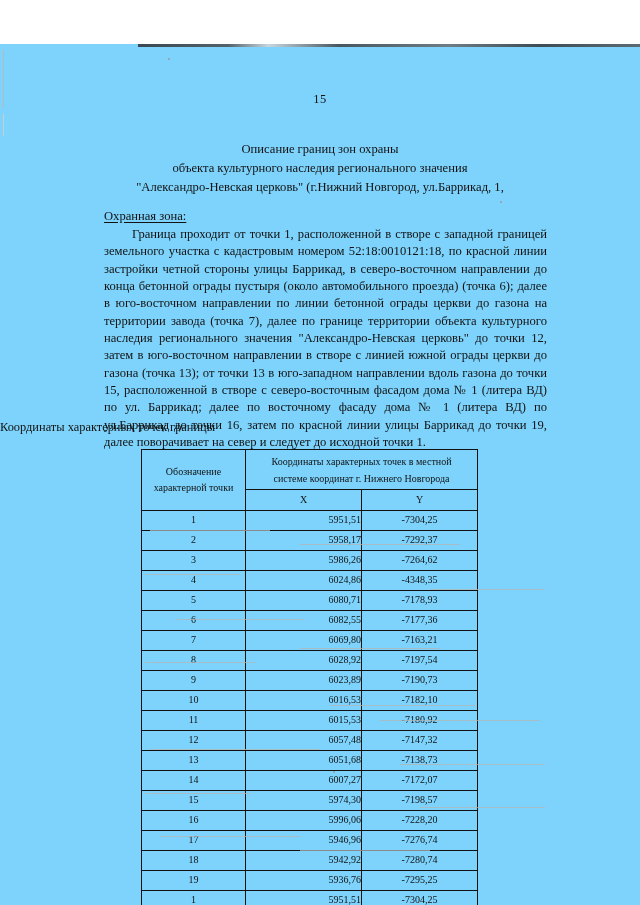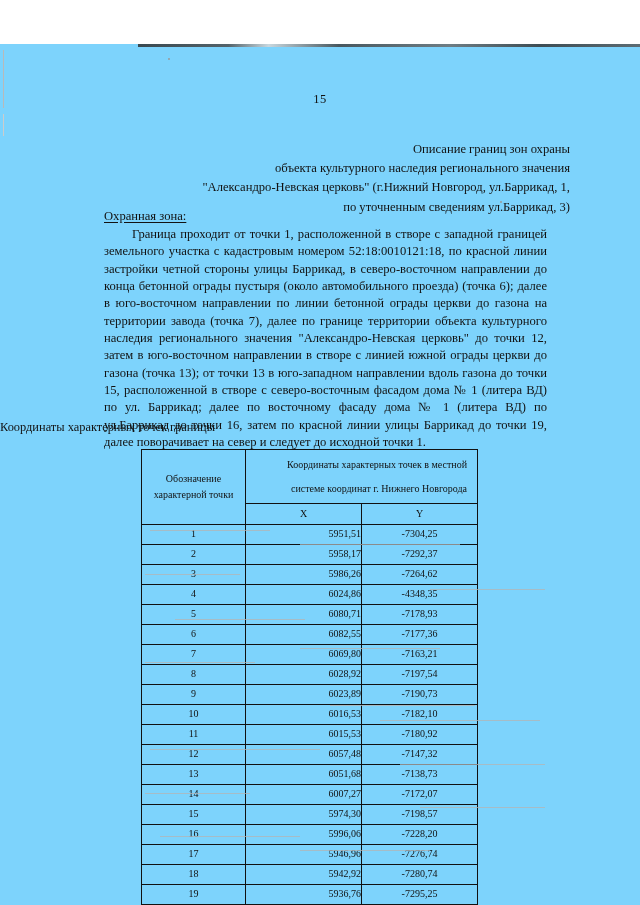--- a/index.html
+++ b/index.html
@@ -62,21 +62,21 @@
     text-align: center;
     font-size: 12.5px;
     letter-spacing: .4px;
   }
 
   .titleblock {
     position: absolute;
     left: 70px;
     top: 96px;
     width: 500px;
-    text-align: right;
+    text-align: center;
     font-size: 12.6px;
     line-height: 19.2px;
   }
   .titleblock div { white-space: nowrap; }
 
   .section-label {
     position: absolute;
     left: 104px;
     top: 165px;
     font-size: 12.6px;
@@ -121,23 +121,22 @@
     line-height: 16.6px;
     height: 19px;
     vertical-align: middle;
   }
   .coord-table th.hdr-point {
     width: 95px;
     line-height: 16.4px;
     padding: 2px 4px;
   }
   .coord-table th.hdr-span {
-    line-height: 24px;
+    line-height: 17px;
     padding: 3px 10px 2px 10px;
-    text-align: right;
   }
   .coord-table th.hdr-x, .coord-table th.hdr-y {
     width: 155px;
     height: 20px;
   }
   .coord-table td.cell-num { width: 95px; }
   .coord-table td.cell-x { width: 155px; text-align: right; }
   .coord-table td.cell-y { width: 155px; }
 
   
@@ -160,21 +159,20 @@
   <div class="speck" style="left:168px;top:14px;width:2px;height:2px;"></div>
   <div class="speck" style="left:500px;top:157px;width:2px;height:2px;"></div>
   <div class="speck" style="left:333px;top:727px;width:2px;height:2px;"></div>
 
   <div class="pageno">15</div>
 
   <div class="titleblock">
     <div>Описание границ зон охраны</div>
     <div>объекта культурного наследия регионального значения</div>
     <div>"Александро-Невская церковь" (г.Нижний Новгород, ул.Баррикад, 1,</div>
-    <div>по уточненным сведениям ул.Баррикад, 3)</div>
   </div>
 
   <div class="section-label">Охранная зона:</div>
 
   <div class="body-par">Граница проходит от точки 1, расположенной в створе с западной границей земельного участка с кадастровым номером 52:18:0010121:18, по красной линии застройки четной стороны улицы Баррикад, в северо-восточном направлении до конца бетонной ограды пустыря (около автомобильного проезда) (точка 6); далее в юго-восточном направлении по линии бетонной ограды церкви до газона на территории завода (точка 7), далее по границе территории объекта культурного наследия регионального значения "Александро-Невская церковь" до точки 12, затем в юго-восточном направлении в створе с линией южной ограды церкви до газона (точка 13); от точки 13 в юго-западном направлении вдоль газона до точки 15, расположенной в створе с  северо-восточным фасадом дома № 1 (литера ВД) по ул. Баррикад; далее по восточному фасаду дома № 1 (литера ВД) по ул.Баррикад до точки 16, затем по красной линии улицы Баррикад до точки 19, далее поворачивает на север и следует до исходной точки 1.</div>
 
   <div class="table-caption">Координаты характерных точек границы</div>
 
   <table class="coord-table">
     <thead>

